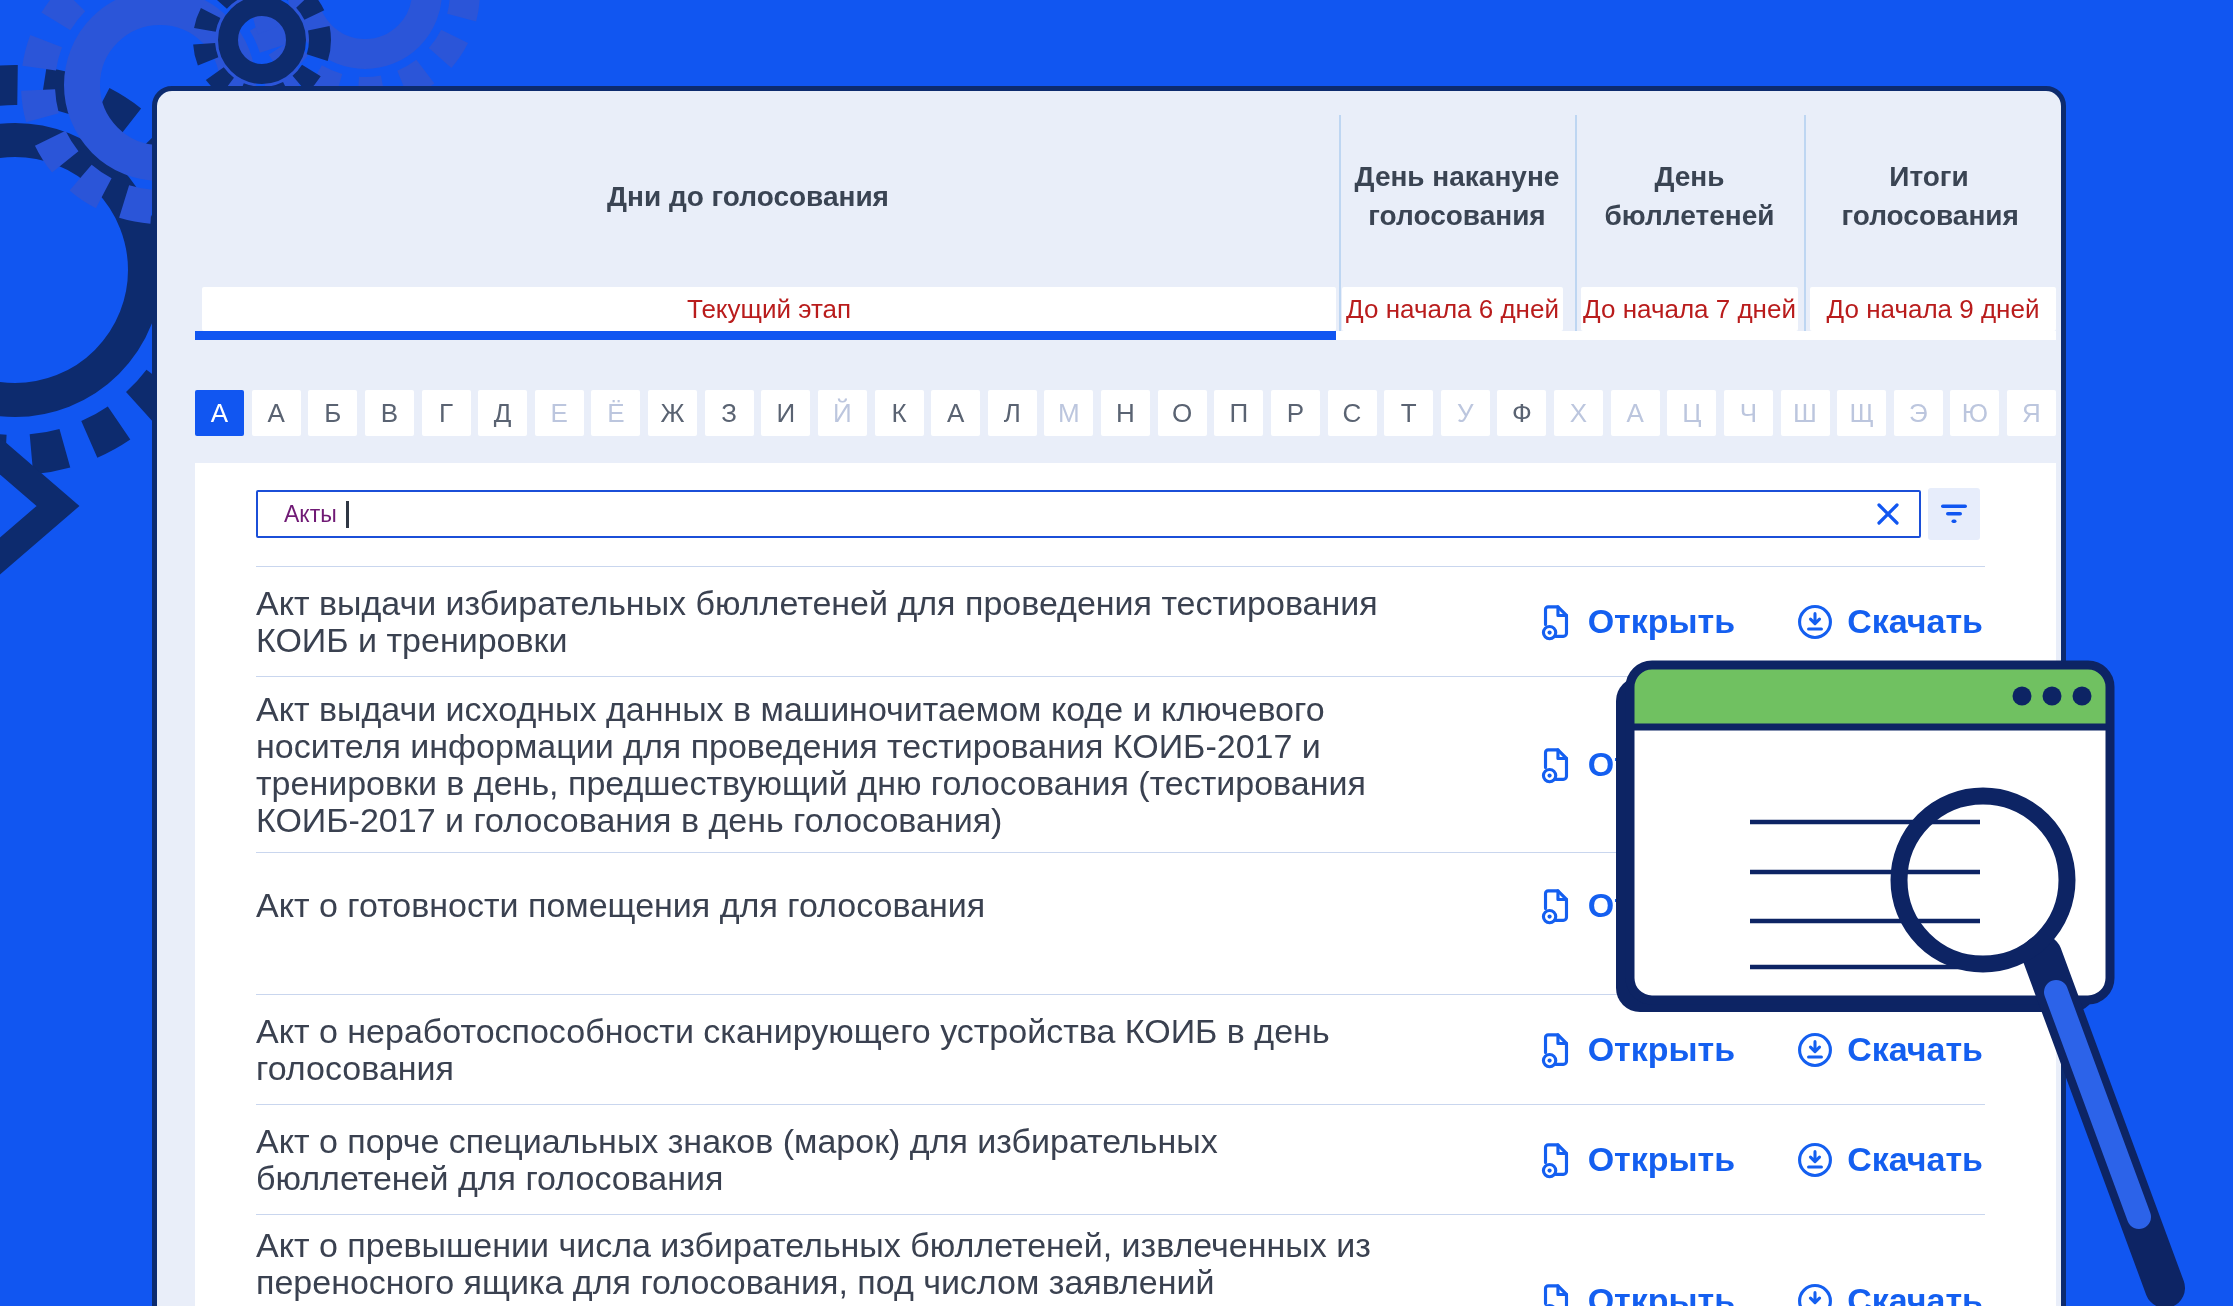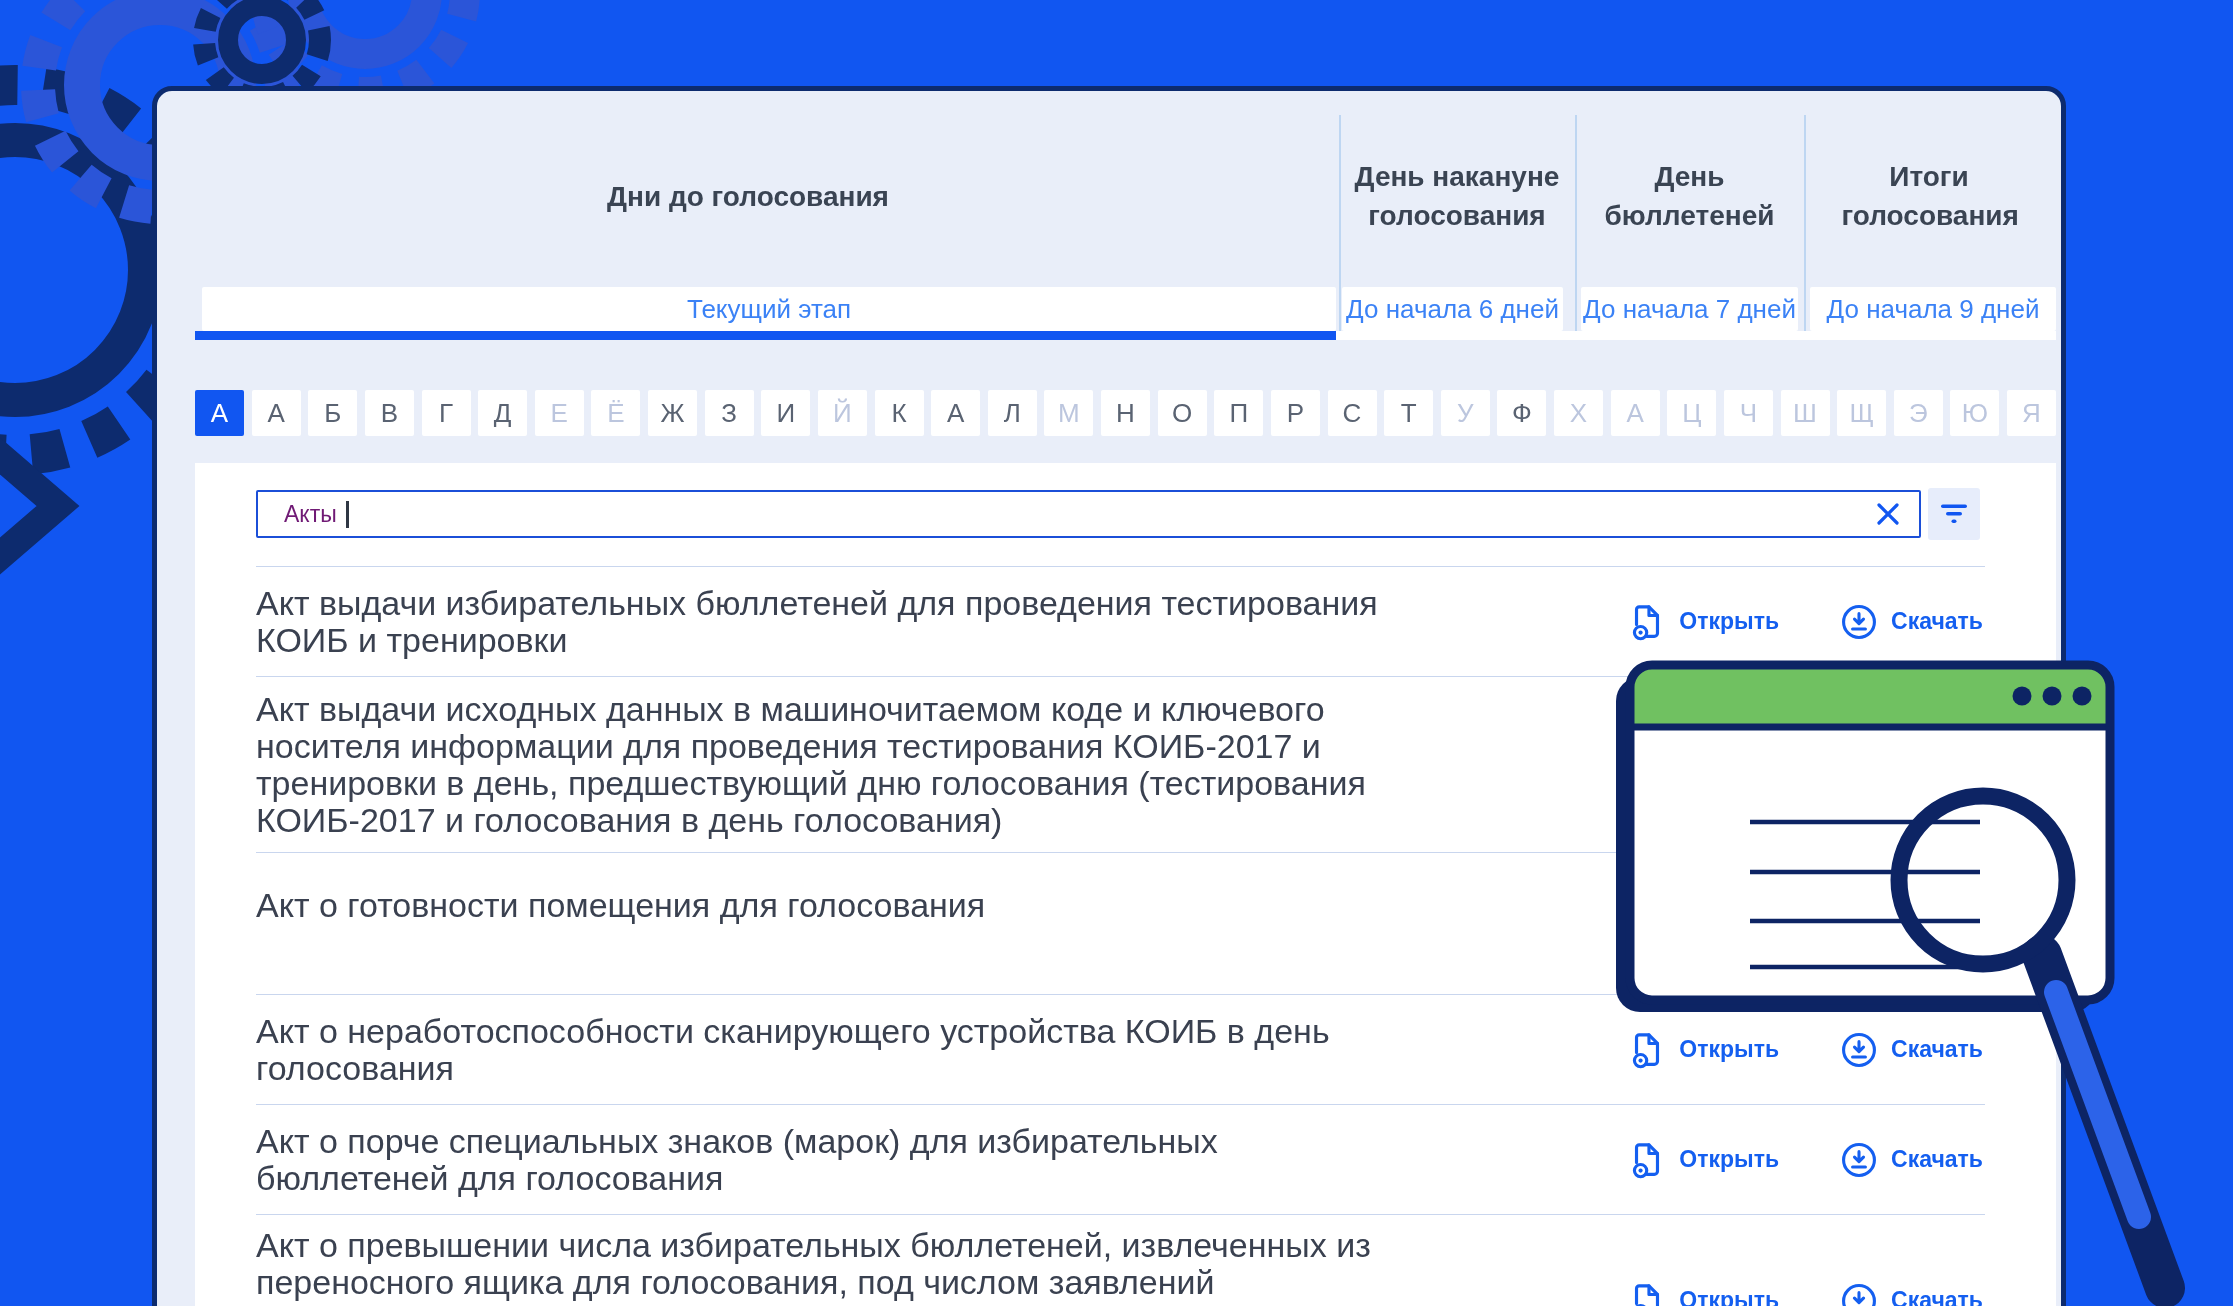--- a/index.html
+++ b/index.html
@@ -18,21 +18,21 @@
        text-align:center;font-size:28px;font-weight:700;color:#3A4453;line-height:39px;cursor:pointer}
   .tab.c1{left:0;width:1182px}
   .tab.c2{left:1182px;width:236px}
   .tab.c3{left:1418px;width:229px}
   .tab.c4{left:1647px;width:250px}
   .tab.c2 span{display:inline-block;max-width:215px}
   .tab.c3 span{display:inline-block;max-width:175px}
   .tab.c4 span{display:inline-block;max-width:175px}
 
   .stage{position:absolute;top:196px;height:44px;background:#fff;border-radius:2px;
-         display:flex;align-items:center;justify-content:center;font-size:26px;color:#3b82f6;white-space:nowrap}
+         display:flex;align-items:center;justify-content:center;font-size:26px;color:#b91c1c;white-space:nowrap}
   .stage.s1{left:45px;width:1134px}
   .stage.s2{left:1185px;width:221px}
   .stage.s3{left:1424px;width:217px}
   .stage.s4{left:1653px;width:246px}
 
   .track{position:absolute;left:38px;top:240px;width:1861px;height:9px;background:#fff}
   .fill{width:1141px;height:9px;background:#1156F1}
 
   .alpha{position:absolute;left:38px;top:299px;width:1861px;height:46px;display:flex;justify-content:space-between}
   .letter{width:49px;height:46px;background:#fff;border-radius:2px;display:flex;align-items:center;justify-content:center;
@@ -47,21 +47,21 @@
   .caret{width:3px;height:27px;background:#2F3744;margin-left:9px}
   .clear{position:absolute;right:14px;top:50%;transform:translateY(-50%);width:34px;height:34px;
          display:flex;align-items:center;justify-content:center;cursor:pointer}
   .filterbtn{position:absolute;left:1733px;top:25px;width:52px;height:52px;background:#E7EDFB;border-radius:3px;
              display:flex;align-items:center;justify-content:center;cursor:pointer}
 
   .rows{position:absolute;left:61px;top:103px;width:1729px}
   .docrow{display:flex;align-items:center;justify-content:space-between;border-top:1px solid #C9D6EE}
   .doctitle{width:1140px;font-size:34px;line-height:37px;color:#3A4150}
   .actions{display:flex;align-items:center;gap:62px;padding-right:2px}
-  .actbtn{display:flex;align-items:center;gap:14px;color:#145FF0;font-size:23px;font-weight:700;white-space:nowrap;cursor:pointer}
+  .actbtn{display:flex;align-items:center;gap:14px;color:#145FF0;font-size:34px;font-weight:700;white-space:nowrap;cursor:pointer}
 
   .illu{position:absolute;left:1590px;top:640px;width:643px;height:680px;z-index:5}
 </style>
 </head>
 <body>
 
 <svg class="decor" width="2233" height="1306" viewBox="0 0 2233 1306">
   <g fill="none">
     <g stroke="#0D2B6E">
       <circle cx="15" cy="270" r="130" stroke-width="34"></circle>

